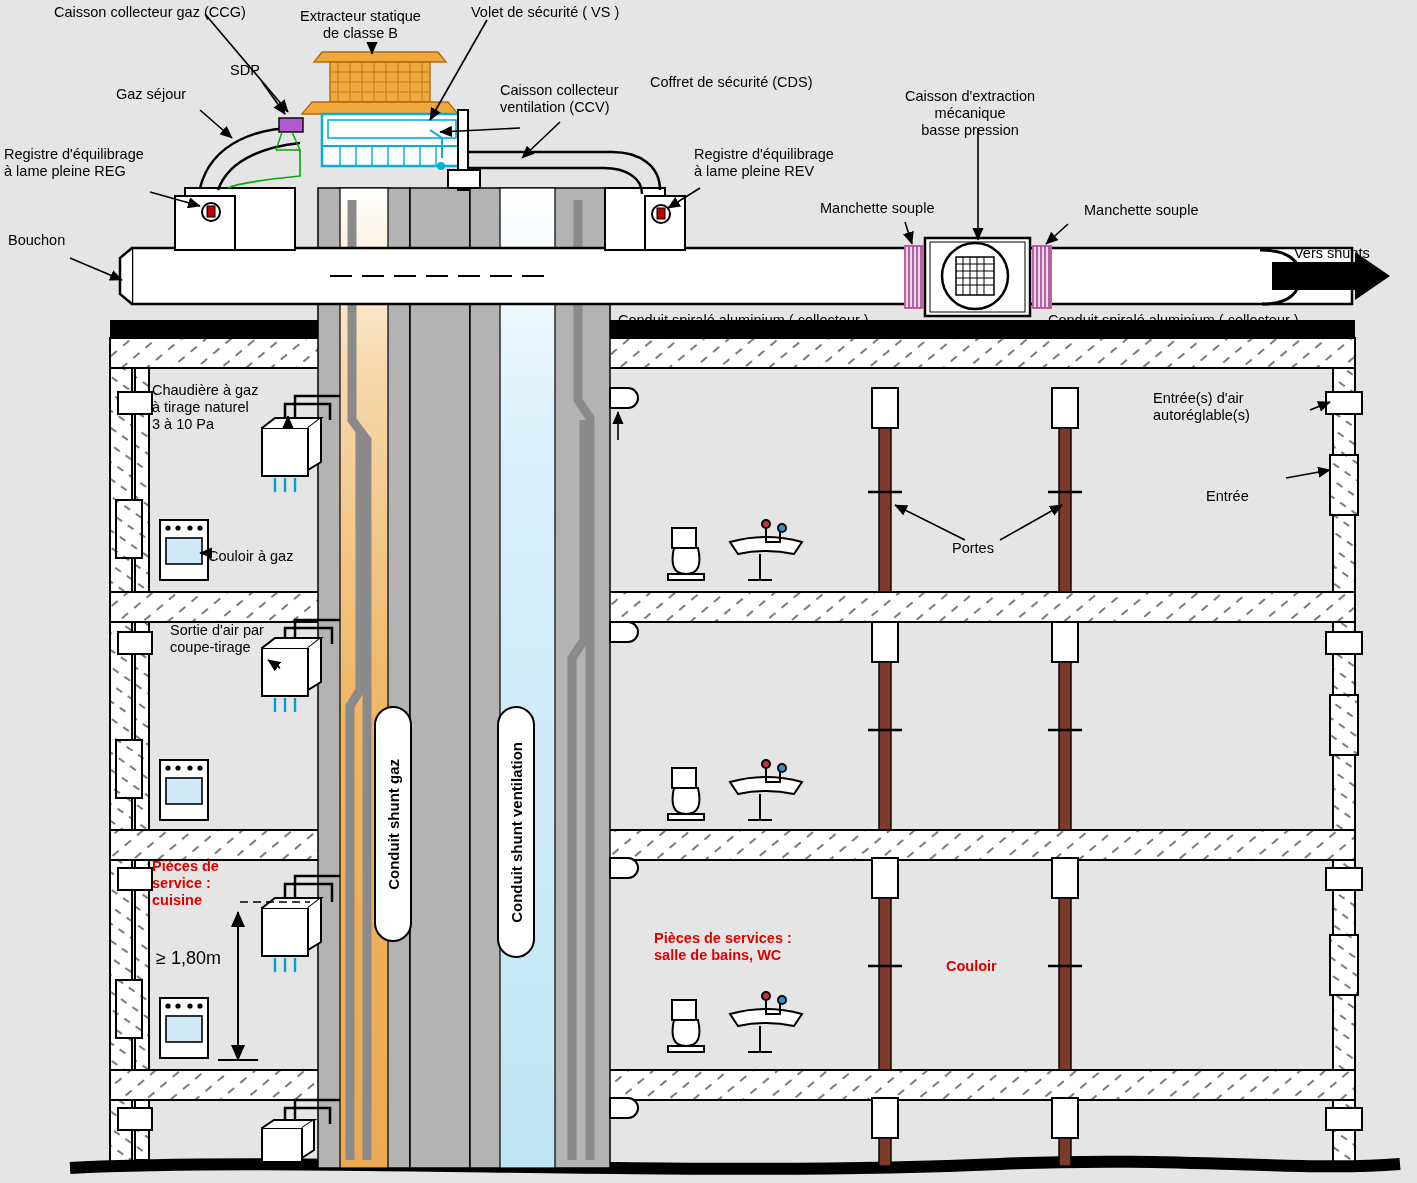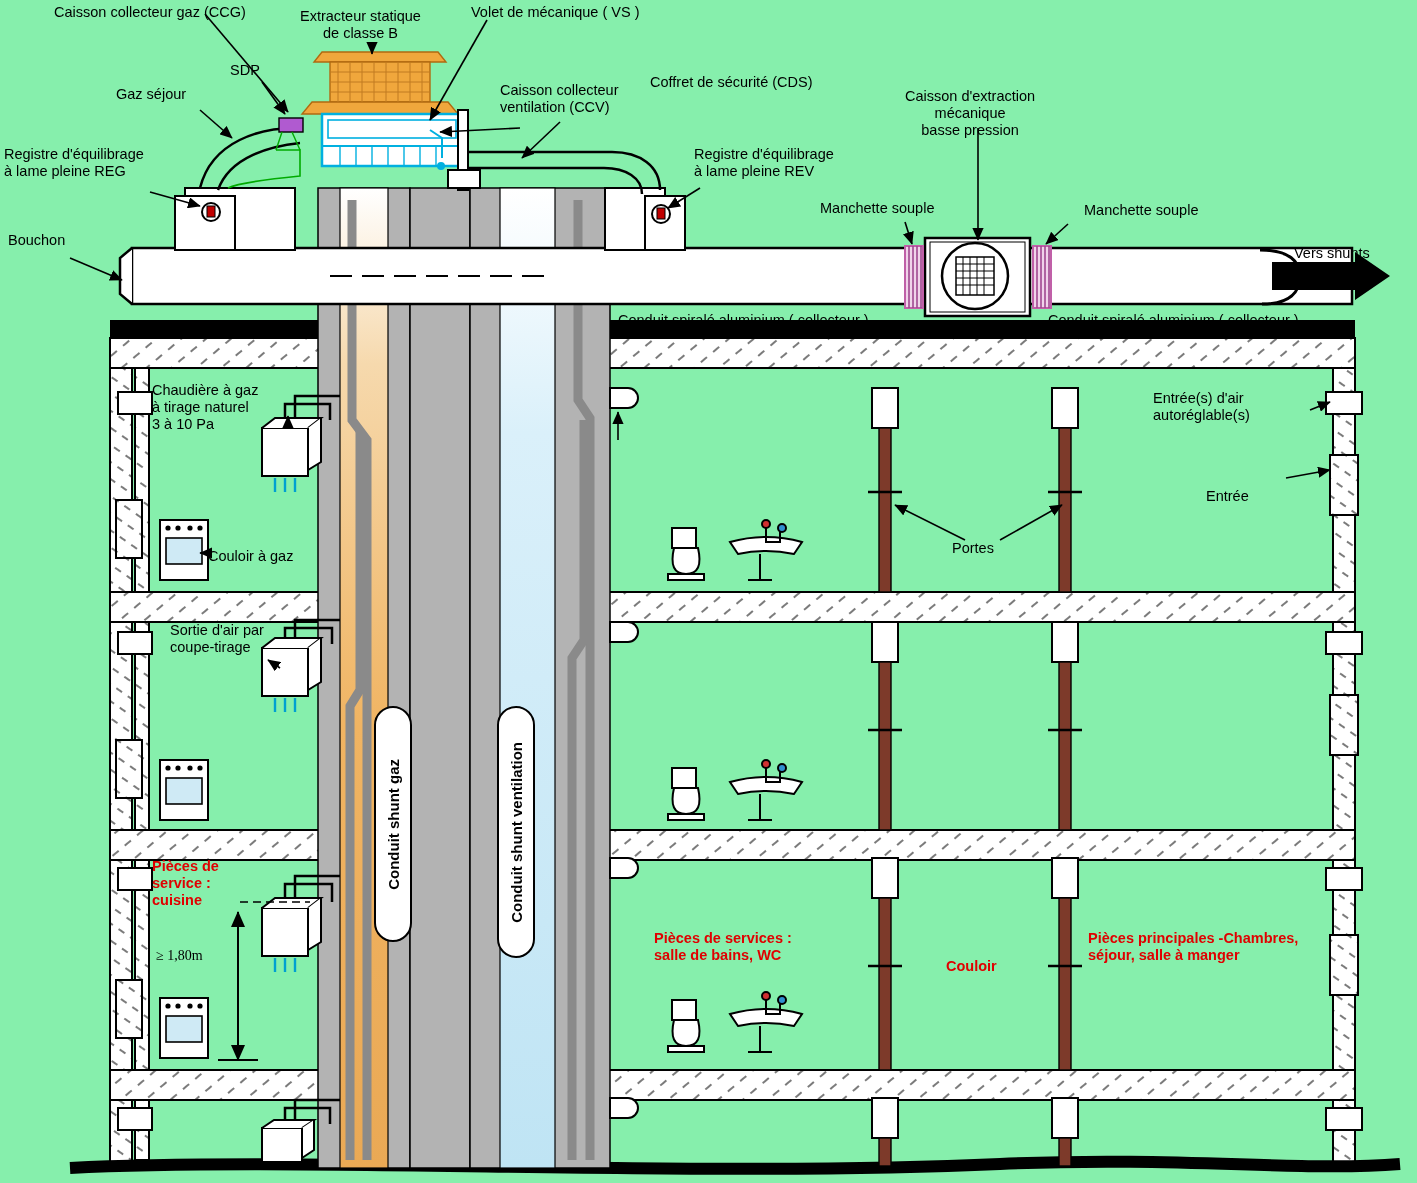--- a/index.html
+++ b/index.html
@@ -1,17 +1,17 @@
 <!DOCTYPE html>
 <html><head>
 <meta charset="utf-8">
 <style>
   html,body{margin:0;padding:0;background:#fff;}
   body{font-family:"Liberation Sans", sans-serif;}
-  #stage{position:relative;width:1417px;height:1183px;background:#86efac;overflow:hidden;}
+  #stage{position:relative;width:1417px;height:1183px;background:#e5e5e5;overflow:hidden;}
   .lbl{position:absolute;font-size:14.5px;line-height:1.18;color:#000;white-space:pre;}
   .lbl.red{color:#e00000;font-weight:bold;}
   .lbl.c{text-align:center;}
   svg.overlay{position:absolute;left:0;top:0;width:1417px;height:1183px;pointer-events:none;}
   .vert{position:absolute;writing-mode:vertical-rl;transform:rotate(180deg);font-size:15px;font-weight:bold;color:#000;}
   .pill{position:absolute;border:2px solid #000;border-radius:22px;background:#fff;display:flex;align-items:center;justify-content:center;}
 </style>
 </head>
 <body>
 
@@ -393,21 +393,21 @@
       <path d="M1286,478 L1330,470" marker-end="url(#arrowS)"></path>
 
       <path d="M965,540 L895,505" marker-end="url(#arrowS)"></path>
       <path d="M1000,540 L1062,505" marker-end="url(#arrowS)"></path>
     </g>
   </svg>
 
   <div class="lbl" style="left:54px;top:4px;">Caisson collecteur gaz (CCG)</div>
   <div class="lbl c" style="left:300px;top:8px;">Extracteur statique
 de classe B</div>
-  <div class="lbl" style="left:471px;top:4px;">Volet de mécanique ( VS )</div>
+  <div class="lbl" style="left:471px;top:4px;">Volet de sécurité ( VS )</div>
   <div class="lbl" style="left:230px;top:62px;">SDP</div>
   <div class="lbl" style="left:116px;top:86px;">Gaz séjour</div>
   <div class="lbl" style="left:500px;top:82px;">Caisson collecteur
 ventilation (CCV)</div>
   <div class="lbl" style="left:650px;top:74px;text-align:right;">Coffret de sécurité (CDS)</div>
   <div class="lbl c" style="left:905px;top:88px;">Caisson d'extraction
 mécanique
 basse pression</div>
   <div class="lbl" style="left:4px;top:146px;">Registre d'équilibrage
 à lame pleine REG</div>
@@ -427,26 +427,24 @@
   <div class="lbl" style="left:170px;top:622px;">Sortie d'air par
 coupe-tirage</div>
   <div class="lbl" style="left:1140px;top:390px;margin-left:13px;">Entrée(s) d'air
 autoréglable(s)</div>
   <div class="lbl" style="left:1206px;top:488px;">Entrée</div>
   <div class="lbl" style="left:952px;top:540px;">Portes</div>
 
   <div class="lbl red" style="left:152px;top:858px;">Pièces de
 service :
 cuisine</div>
-  <div class="lbl" style="left:156px;top:948px;font-size:14px;font-family:Liberation Serif, serif;">≥ 1,80m</div>
+  <div class="lbl" style="left:156px;top:948px;font-size:18px;">≥ 1,80m</div>
   <div class="lbl red" style="left:654px;top:930px;">Pièces de services :
 salle de bains, WC</div>
   <div class="lbl red" style="left:946px;top:934px;margin-top:24px;">Couloir</div>
-  <div class="lbl red" style="left:1088px;top:930px;">Pièces principales -Chambres,
-séjour, salle à manger</div>
 
   <div class="pill" style="left:374px;top:706px;width:34px;height:232px;">
     <span class="vert" style="position:static;">Conduit shunt gaz</span>
   </div>
   <div class="pill" style="left:497px;top:706px;width:34px;height:248px;">
     <span class="vert" style="position:static;">Conduit shunt ventilation</span>
   </div>
 
 </div>
 

